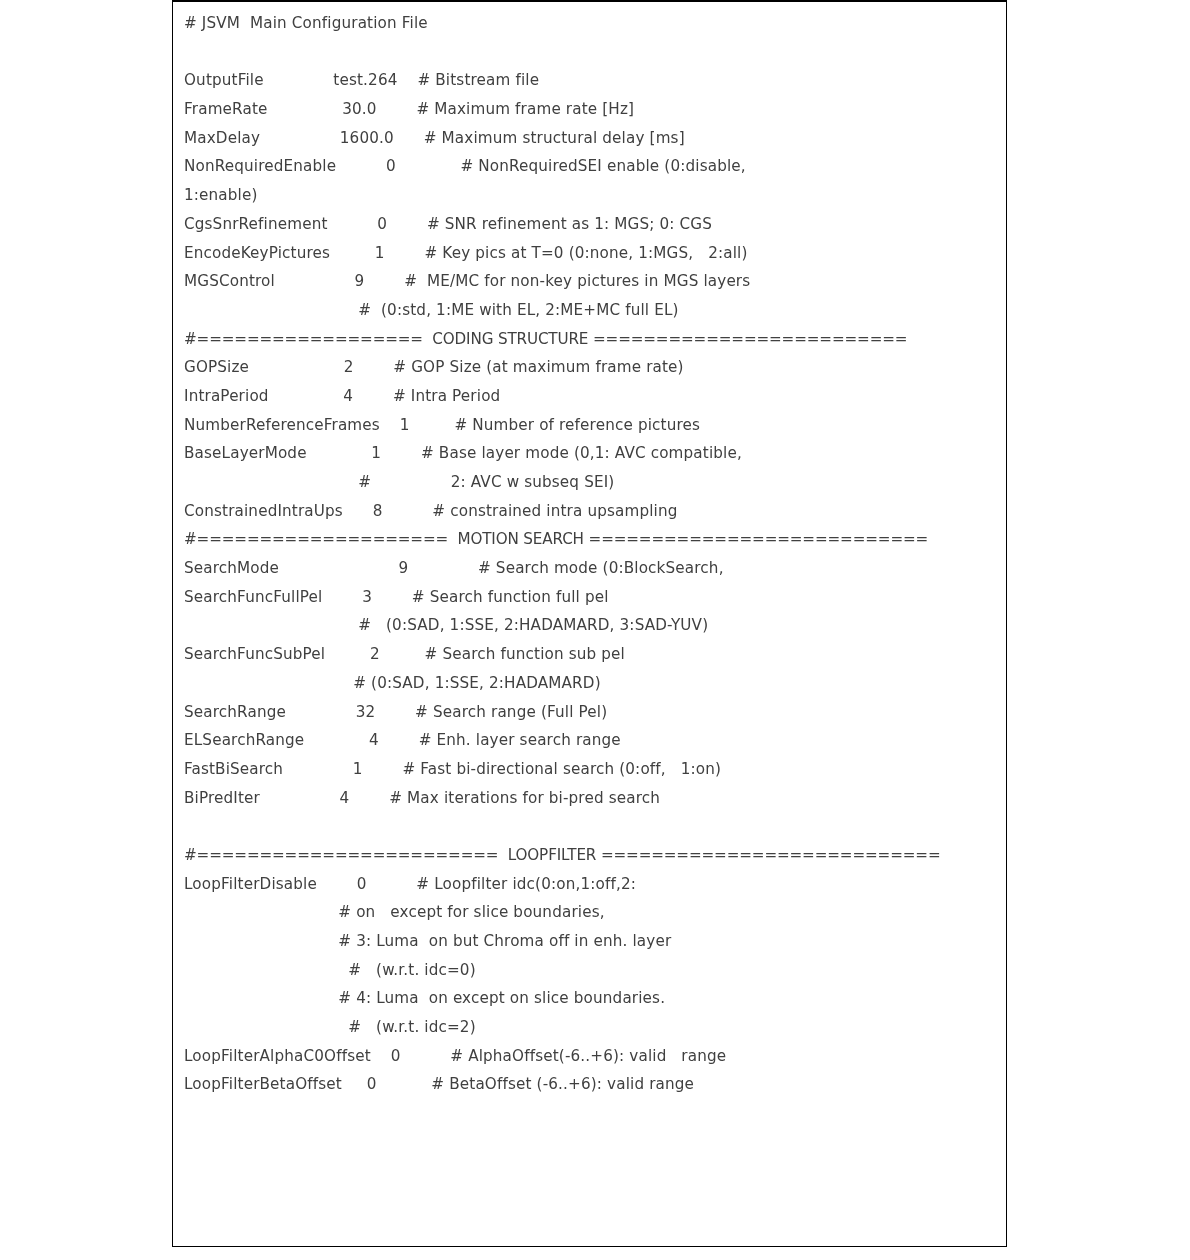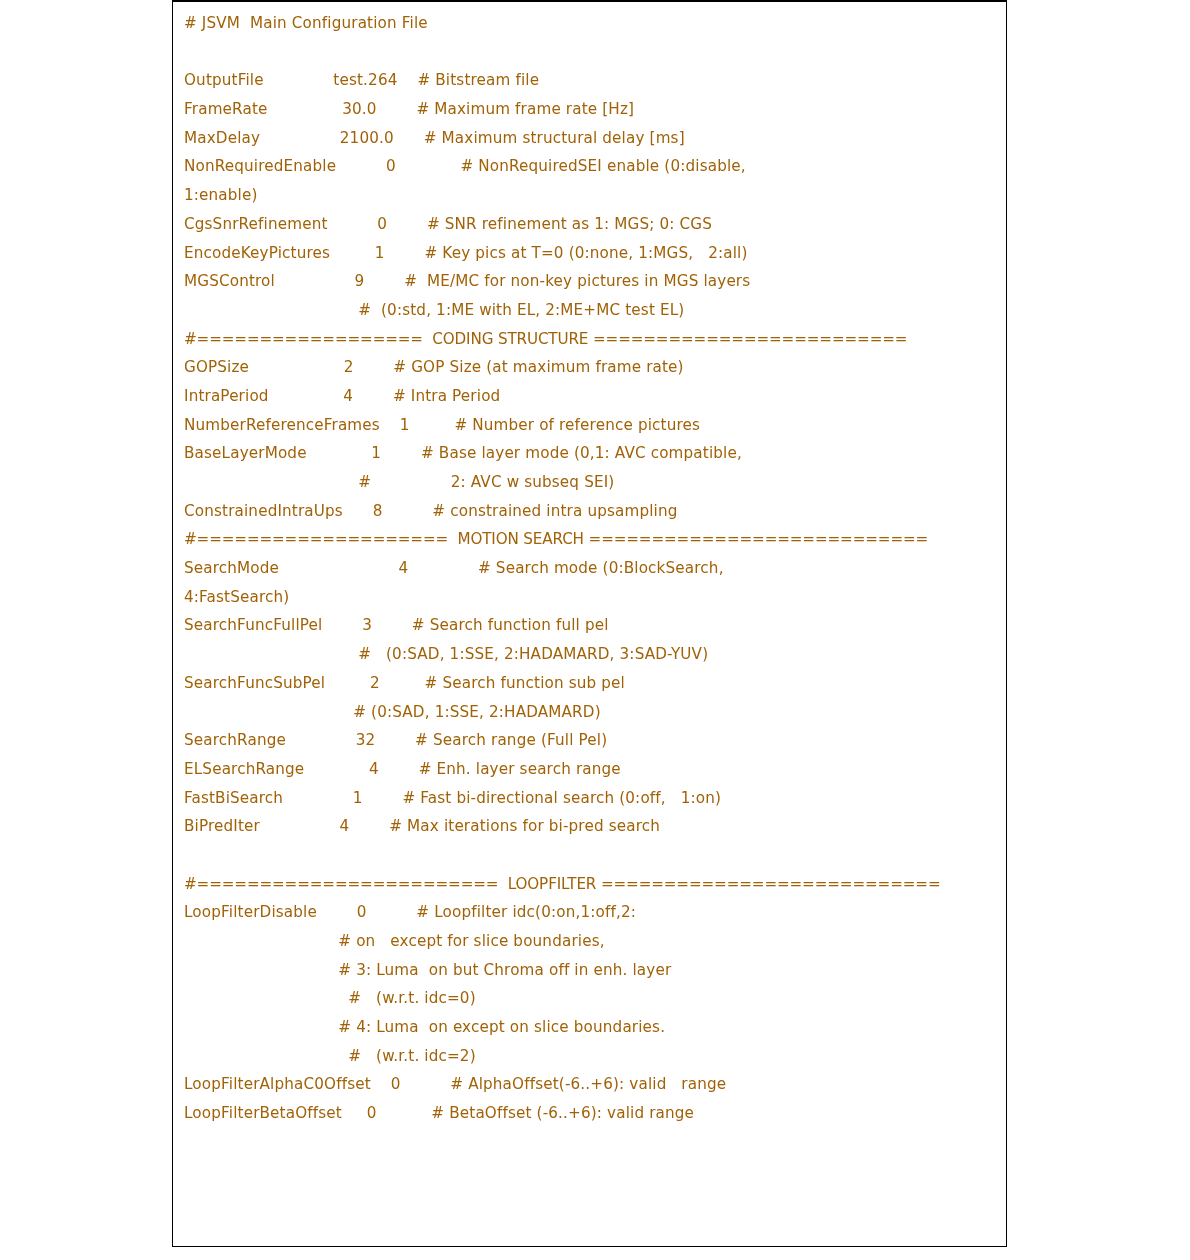--- a/index.html
+++ b/index.html
@@ -43,57 +43,56 @@
     padding: 9px 0 0 11px;
   }
 
   .cfg-line {
     display: block;
     white-space: pre;
     font-family: "DejaVu Sans", sans-serif;
     font-size: 15.2px;
     line-height: 28.7px;
     letter-spacing: 0.15px;
-    color: #a16207;
+    color: #404040;
     height: 28.7px;
   }
   .cfg-line.blank { color: transparent; }
 
   
   .cfg-line.sep {
     font-size: 15.2px;
     letter-spacing: -0.15px;
   }
 </style>
 </head>
 <body>
 
 <div id="doc-panel">
   <div id="config-body">
       <span class="cfg-line"># JSVM  Main Configuration File</span>
       <span class="cfg-line blank"></span>
       <span class="cfg-line">OutputFile              test.264    # Bitstream file</span>
       <span class="cfg-line">FrameRate               30.0        # Maximum frame rate [Hz]</span>
-      <span class="cfg-line">MaxDelay                2100.0      # Maximum structural delay [ms]</span>
+      <span class="cfg-line">MaxDelay                1600.0      # Maximum structural delay [ms]</span>
       <span class="cfg-line">NonRequiredEnable          0             # NonRequiredSEI enable (0:disable,</span>
       <span class="cfg-line">1:enable)</span>
       <span class="cfg-line">CgsSnrRefinement          0        # SNR refinement as 1: MGS; 0: CGS</span>
       <span class="cfg-line">EncodeKeyPictures         1        # Key pics at T=0 (0:none, 1:MGS,   2:all)</span>
       <span class="cfg-line">MGSControl                9        #  ME/MC for non-key pictures in MGS layers</span>
-      <span class="cfg-line">                                   #  (0:std, 1:ME with EL, 2:ME+MC test EL)</span>
+      <span class="cfg-line">                                   #  (0:std, 1:ME with EL, 2:ME+MC full EL)</span>
       <span class="cfg-line sep">#==================  CODING STRUCTURE =========================</span>
       <span class="cfg-line">GOPSize                   2        # GOP Size (at maximum frame rate)</span>
       <span class="cfg-line">IntraPeriod               4        # Intra Period</span>
       <span class="cfg-line">NumberReferenceFrames    1         # Number of reference pictures</span>
       <span class="cfg-line">BaseLayerMode             1        # Base layer mode (0,1: AVC compatible,</span>
       <span class="cfg-line">                                   #                2: AVC w subseq SEI)</span>
       <span class="cfg-line">ConstrainedIntraUps      8          # constrained intra upsampling</span>
       <span class="cfg-line sep">#====================  MOTION SEARCH ===========================</span>
-      <span class="cfg-line">SearchMode                        4              # Search mode (0:BlockSearch,</span>
-      <span class="cfg-line">4:FastSearch)</span>
+      <span class="cfg-line">SearchMode                        9              # Search mode (0:BlockSearch,</span>
       <span class="cfg-line">SearchFuncFullPel        3        # Search function full pel</span>
       <span class="cfg-line">                                   #   (0:SAD, 1:SSE, 2:HADAMARD, 3:SAD-YUV)</span>
       <span class="cfg-line">SearchFuncSubPel         2         # Search function sub pel</span>
       <span class="cfg-line">                                  # (0:SAD, 1:SSE, 2:HADAMARD)</span>
       <span class="cfg-line">SearchRange              32        # Search range (Full Pel)</span>
       <span class="cfg-line">ELSearchRange             4        # Enh. layer search range</span>
       <span class="cfg-line">FastBiSearch              1        # Fast bi-directional search (0:off,   1:on)</span>
       <span class="cfg-line">BiPredIter                4        # Max iterations for bi-pred search</span>
       <span class="cfg-line blank"></span>
       <span class="cfg-line sep">#========================  LOOPFILTER ===========================</span>

